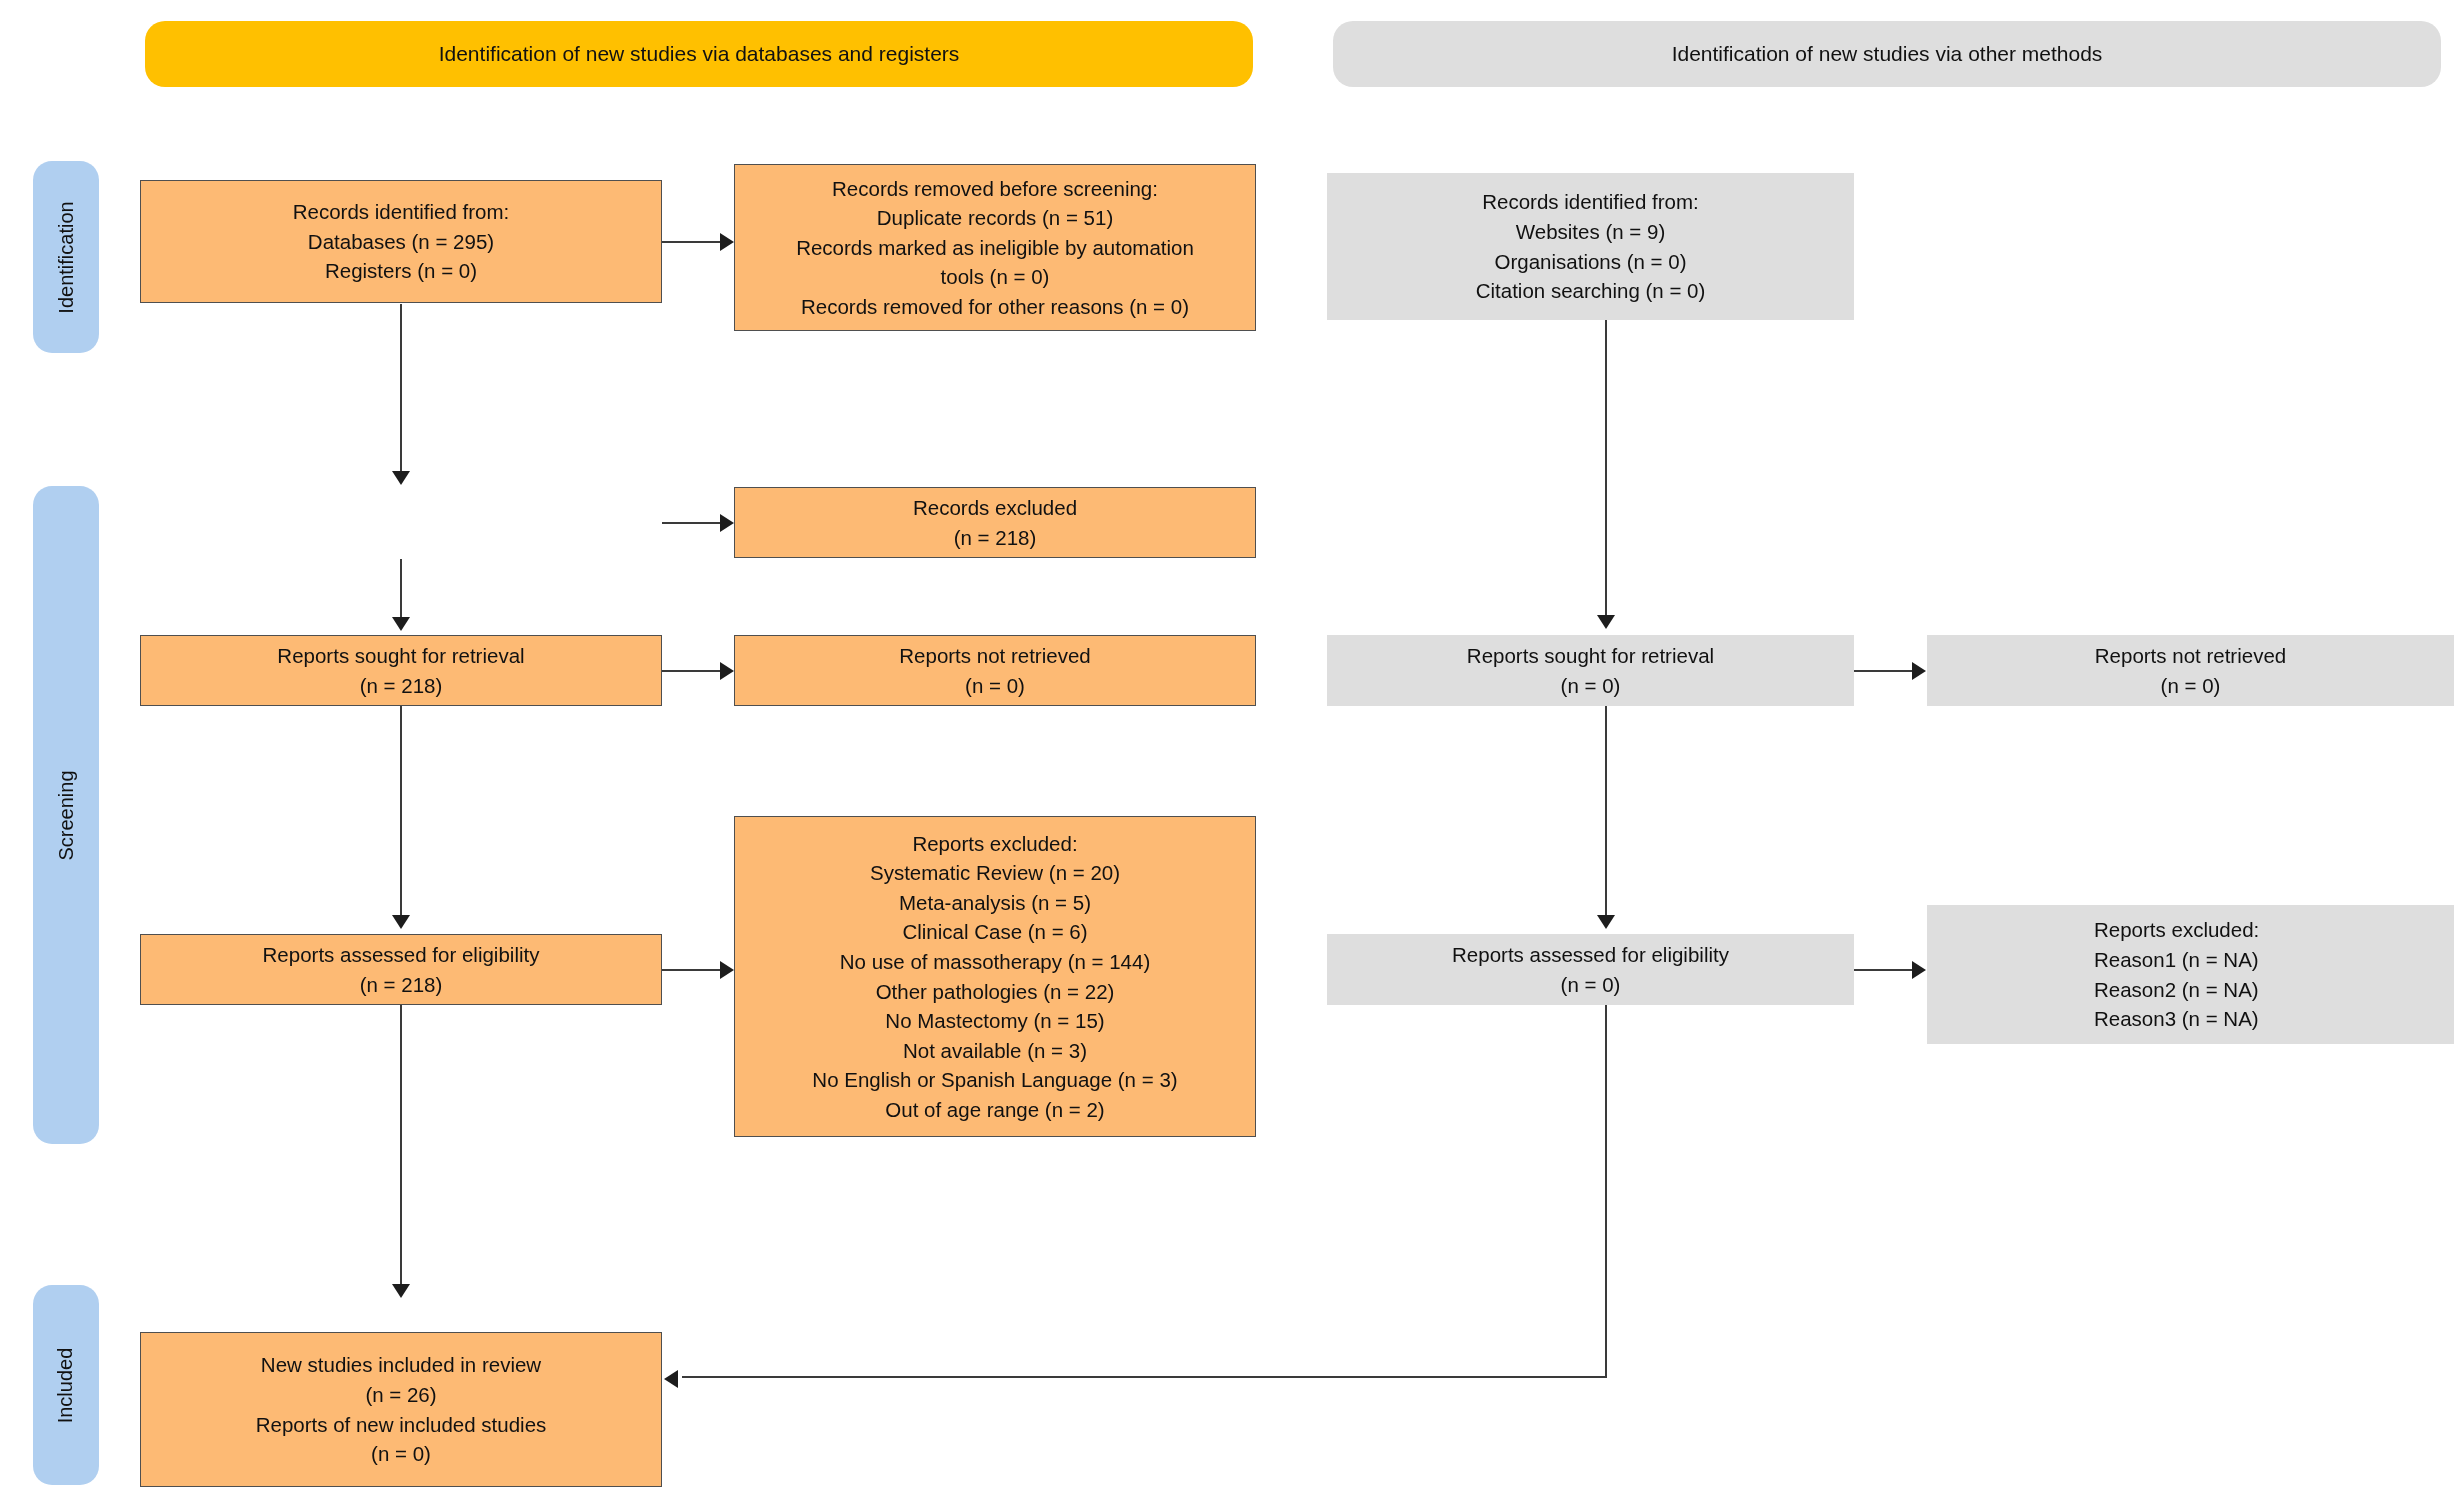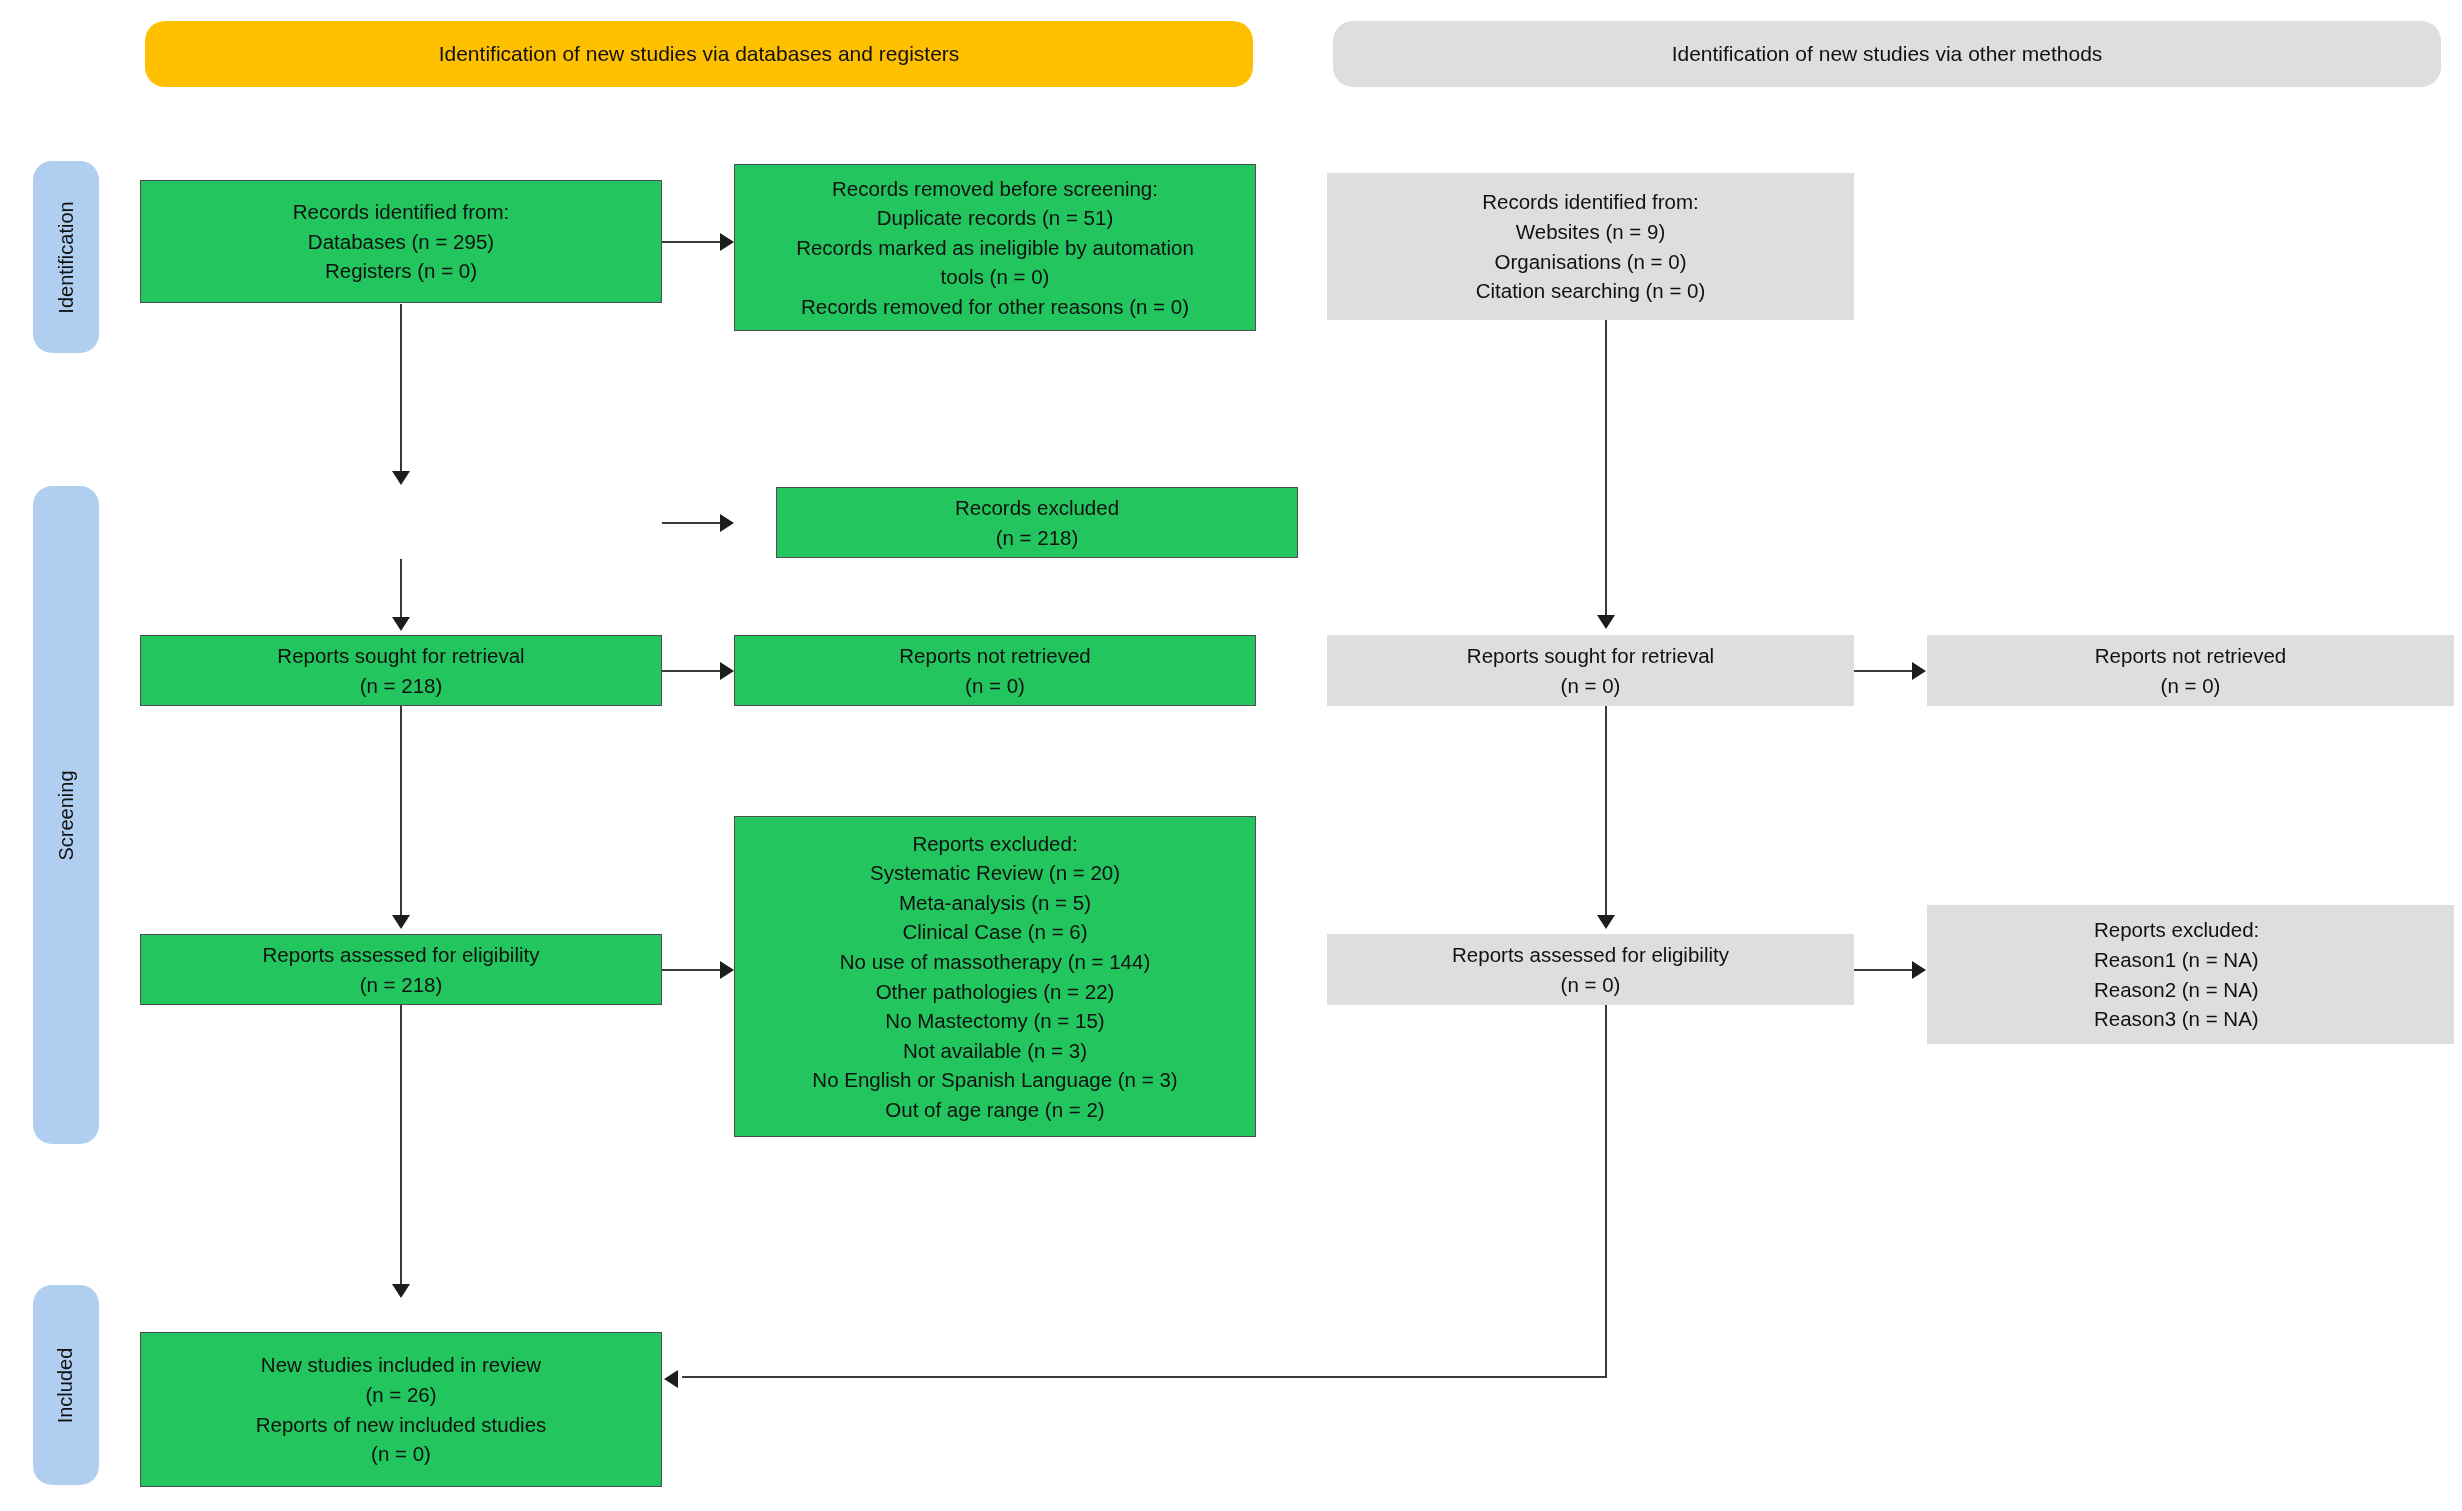--- a/index.html
+++ b/index.html
@@ -11,21 +11,21 @@
   .hdr.amber{background:#FFC000;}
   .hdr.grey{background:#DEDEDE;}
 
   .sidetab{position:absolute;background:#B0CFF0;border-radius:19px;
            display:flex;align-items:center;justify-content:center;}
   .sidetab span{transform:rotate(-90deg);white-space:nowrap;font-size:20px;color:#111;}
 
   .bx{position:absolute;box-sizing:border-box;display:flex;flex-direction:column;
       align-items:center;justify-content:center;text-align:center;
       font-size:20.5px;line-height:1.44;color:#111;padding:3.3px 7.8px;}
-  .bx.white{background:#22c55e;border:1.7px solid #4f4f4f;}
+  .bx.white{background:#fdba74;border:1.7px solid #4f4f4f;}
   .bx.grey{background:#DEDEDE;border:none;}
   .bx.left-align{align-items:flex-start;text-align:left;}
   .bx .ln{white-space:nowrap;}
 
   .vline{position:absolute;background:#3a3a3a;width:2.2px;}
   .hline{position:absolute;background:#3a3a3a;height:2.2px;}
   .arw{position:absolute;width:0;height:0;}
   .arw.down{border-left:9px solid transparent;border-right:9px solid transparent;
             border-top:14.4px solid #1d1d1d;}
   .arw.right{border-top:9px solid transparent;border-bottom:9px solid transparent;
@@ -66,21 +66,21 @@
 
   <div class="bx white" style="left:734px;top:164px;width:522px;height:167px;">
     <div class="ln">Records removed before screening:</div>
     <div class="ln">Duplicate records (n = 51)</div>
     <div class="ln">Records marked as ineligible by automation</div>
     <div class="ln">tools (n = 0)</div>
     <div class="ln">Records removed for other reasons (n = 0)</div>
   </div>
 
 
-  <div class="bx white" style="left:776px;top:487px;width:522px;height:71px;">
+  <div class="bx white" style="left:734px;top:487px;width:522px;height:71px;">
     <div class="ln">Records excluded</div>
     <div class="ln">(n = 218)</div>
   </div>
 
   <div class="bx white" style="left:140px;top:635px;width:522px;height:71px;">
     <div class="ln">Reports sought for retrieval</div>
     <div class="ln">(n = 218)</div>
   </div>
 
   <div class="bx white" style="left:734px;top:635px;width:522px;height:71px;">

